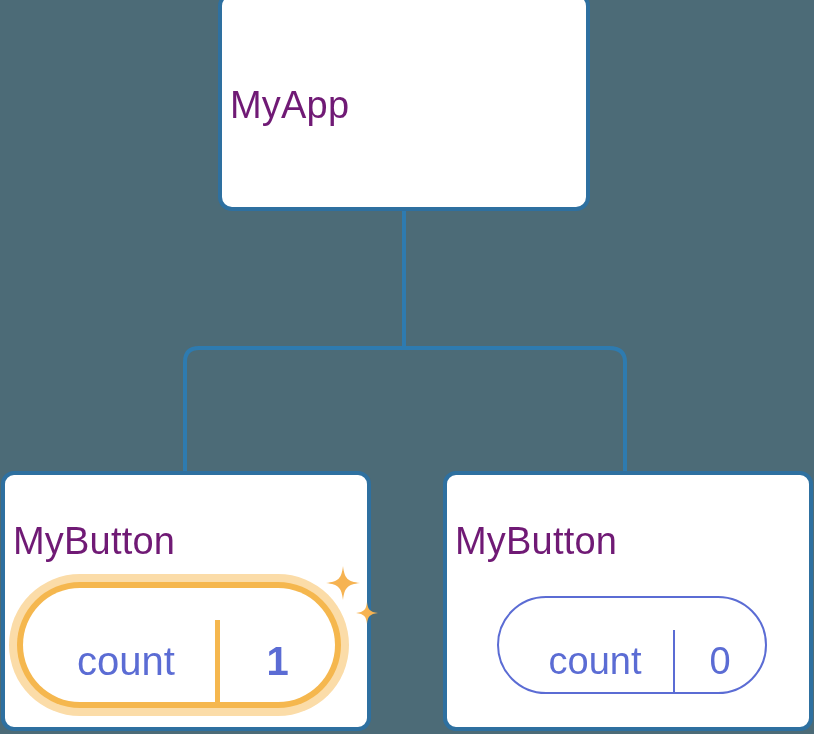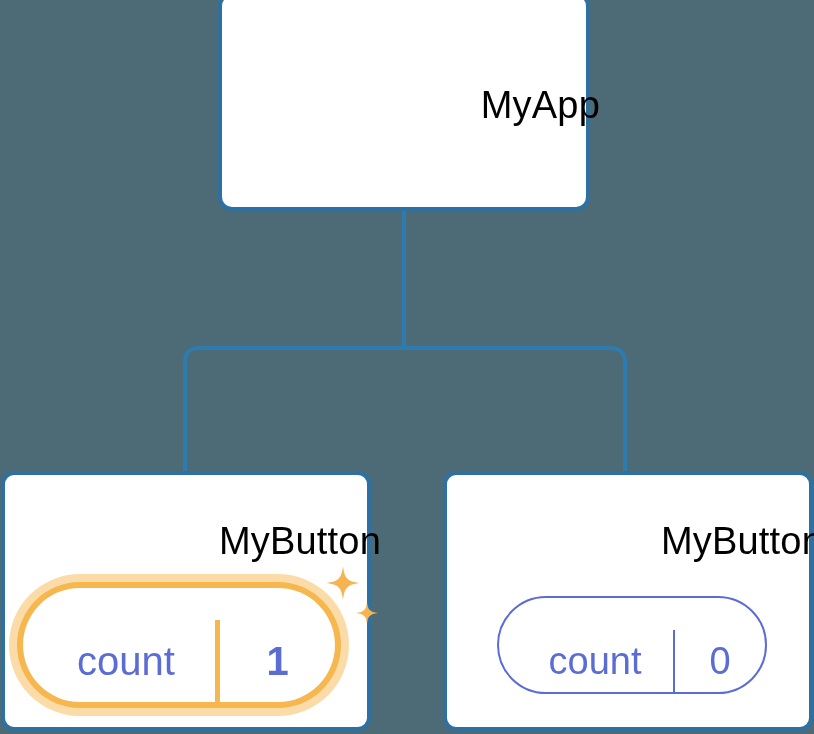--- a/index.html
+++ b/index.html
@@ -54,24 +54,24 @@
   }
   .node-child-right {
     left: 443px;
     top: 471px;
     width: 370px;
     height: 260px;
   }
 
   .node-title {
     position: absolute;
-    left: 14px;
+    left: 8px;
     width: 100%;
-    text-align: right;
-    color: #000000;
+    text-align: left;
+    color: #701a75;
     font-size: 38px;
     font-weight: 400;
     letter-spacing: 0.2px;
     white-space: nowrap;
   }
   .node-root .node-title {
     top: 88px;
   }
   .node-child-left .node-title,
   .node-child-right .node-title {

